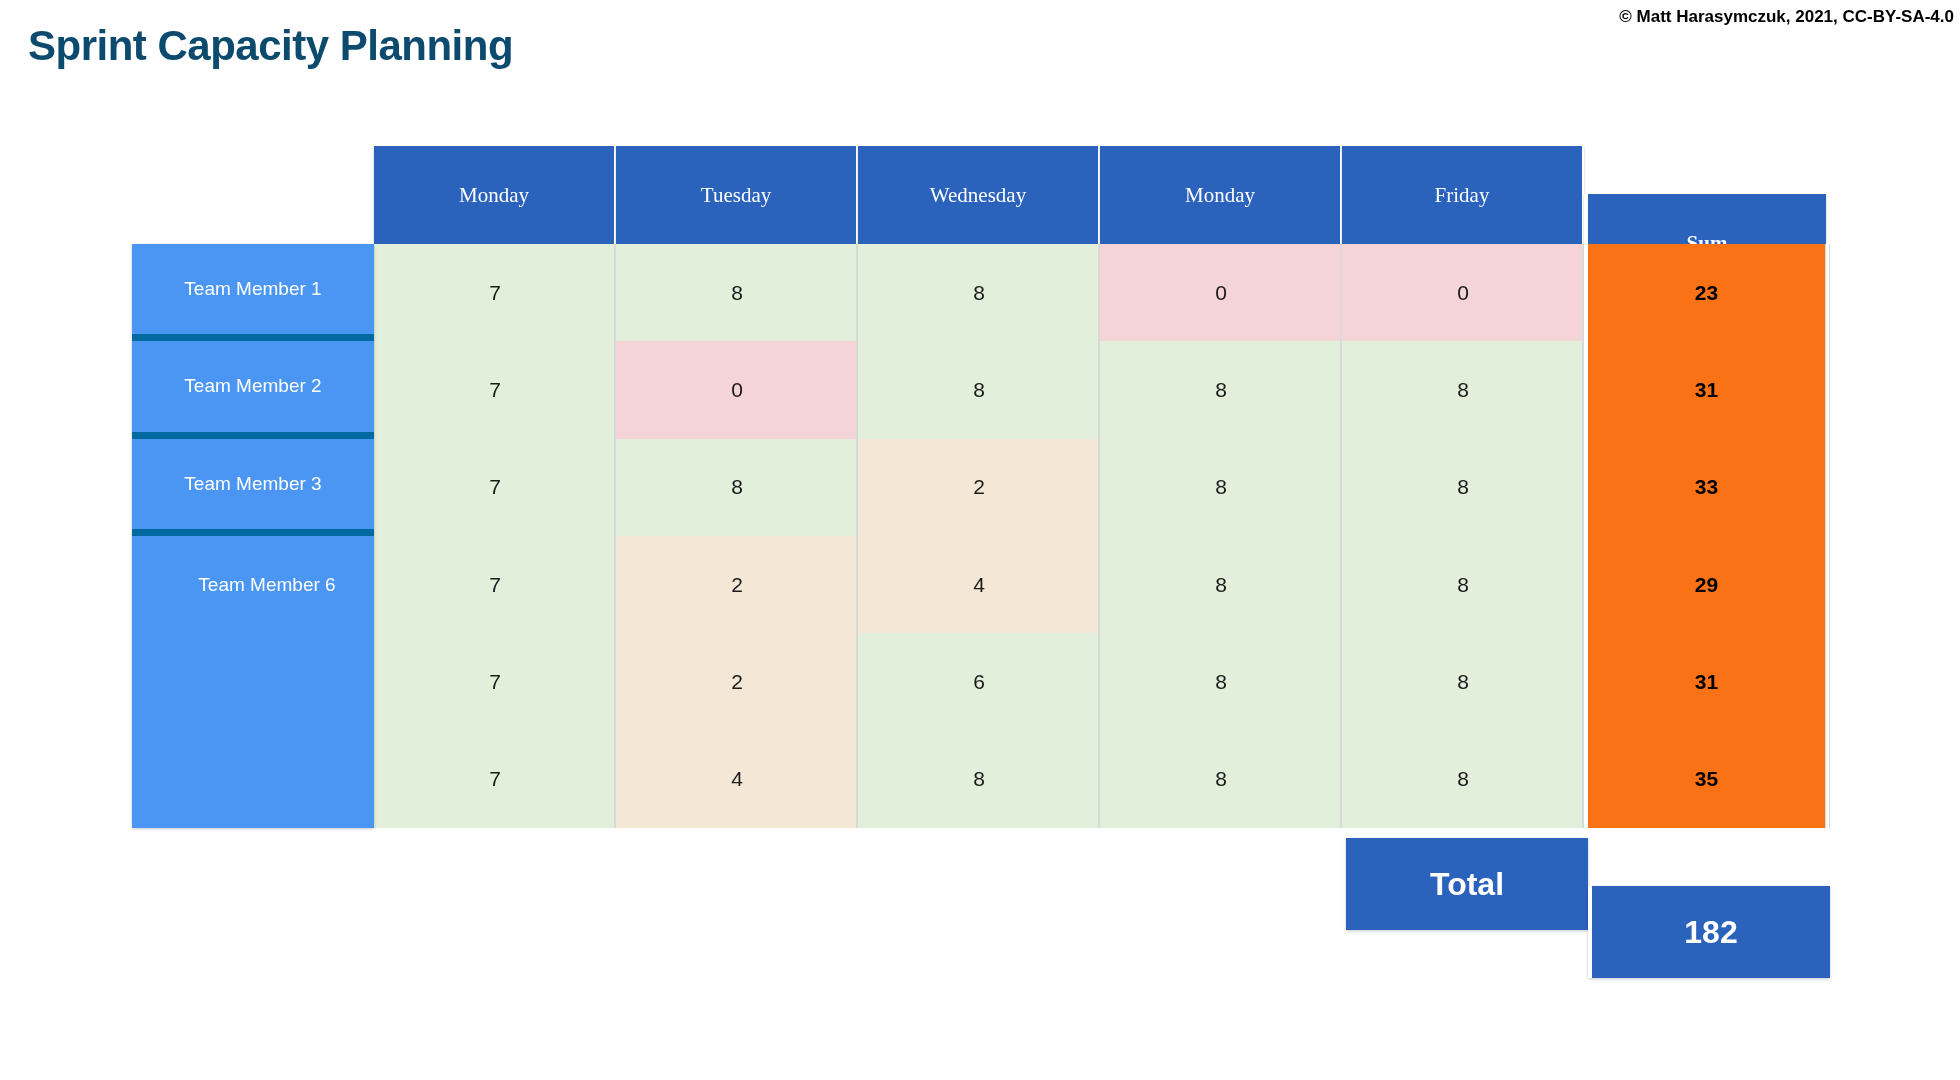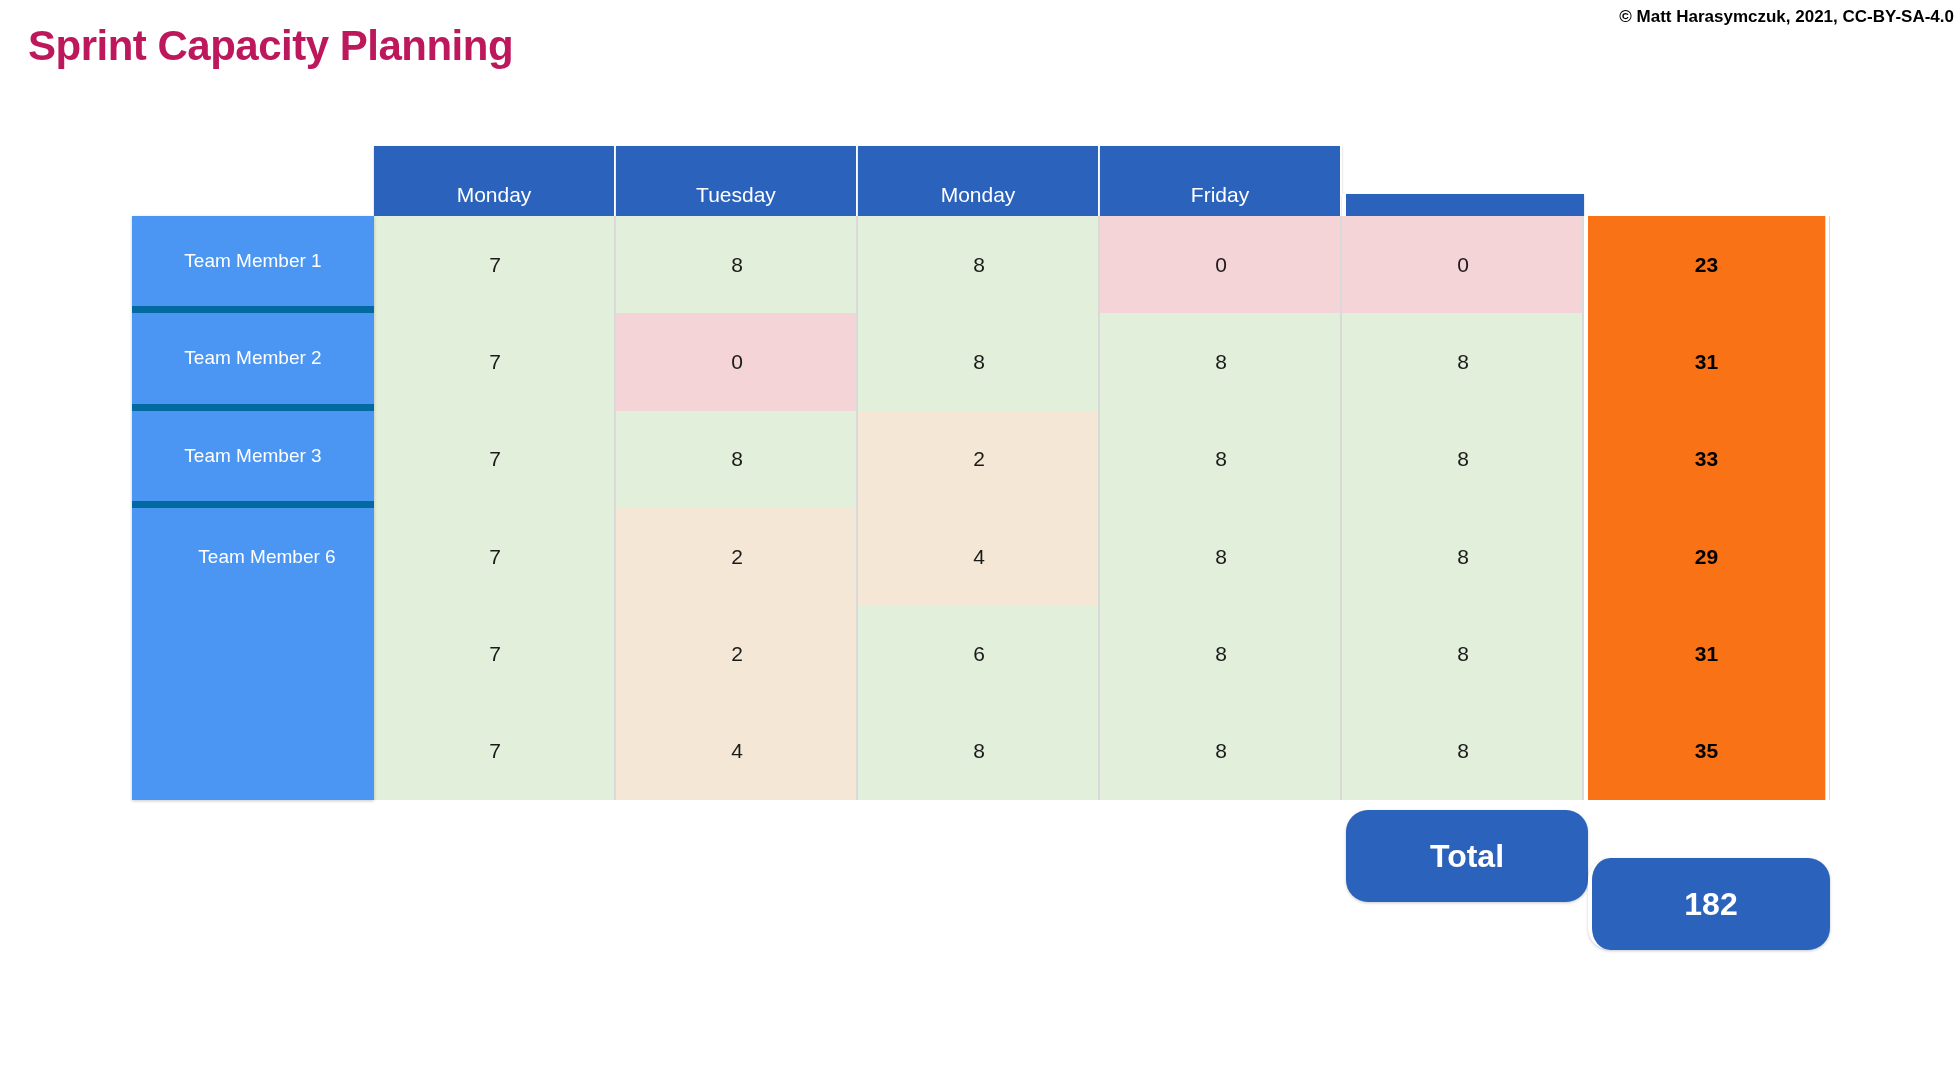--- a/index.html
+++ b/index.html
@@ -15,21 +15,21 @@
     overflow: hidden;
   }
 
   
   #page-title {
     position: absolute;
     left: 28px;
     top: 22px;
     font-size: 42px;
     font-weight: bold;
-    color: #be185d;
+    color: #0c4a6e;
     letter-spacing: -0.5px;
     white-space: nowrap;
   }
   #copyright {
     position: absolute;
     right: 6px;
     top: 7px;
     font-size: 17px;
     font-weight: bold;
     color: #000000;
@@ -46,23 +46,24 @@
 
   .trow {
     display: flex;
     width: 100%;
   }
   .c-day   { width: 242px; flex: 0 0 242px; }
   .c-sum   { width: 242px; flex: 0 0 242px; margin-top: 48px; }
 
   
   #header-row {
-    height: 70px;
+    height: 98px;
     padding-left: 242px;
     box-sizing: border-box;
+    font-family: Liberation Serif, serif;
   }
   #header-row .hcell {
     height: 98px;
     background: #2a62bc;
     color: #ffffff;
     font-size: 21px;
     display: flex;
     align-items: center;
     justify-content: center;
     box-sizing: border-box;
@@ -178,37 +179,37 @@
     height: 92px;
     background: #2a62bc;
     color: #ffffff;
     font-size: 32px;
     font-weight: bold;
     display: flex;
     align-items: center;
     justify-content: center;
     box-sizing: border-box;
     box-shadow: 0 1px 3px rgba(0,0,0,0.22);
-    border-radius: 22px;
   }
   #total-row .tcell.total-value {
     border-left: 4px solid #ffffff;
   }
 </style>
 </head>
 <body>
 
 <div id="page-title">Sprint Capacity Planning</div>
 <div id="copyright">© Matt Harasymczuk, 2021, CC-BY-SA-4.0</div>
 
 <div id="capacity-table">
 
   <div id="header-row" class="trow">
     <div class="hcell c-day">Monday</div>
     <div class="hcell c-day">Tuesday</div>
+    <div class="hcell c-day">Wednesday</div>
     <div class="hcell c-day">Monday</div>
     <div class="hcell c-day">Friday</div>
     <div class="hcell c-sum sum-head">Sum</div>
   </div>
 
   <div id="table-body">
 
     <div id="band-layer">
         <div class="band-col">
           <div class="band" style="height: 584px; background: rgb(226, 239, 218);"></div>

